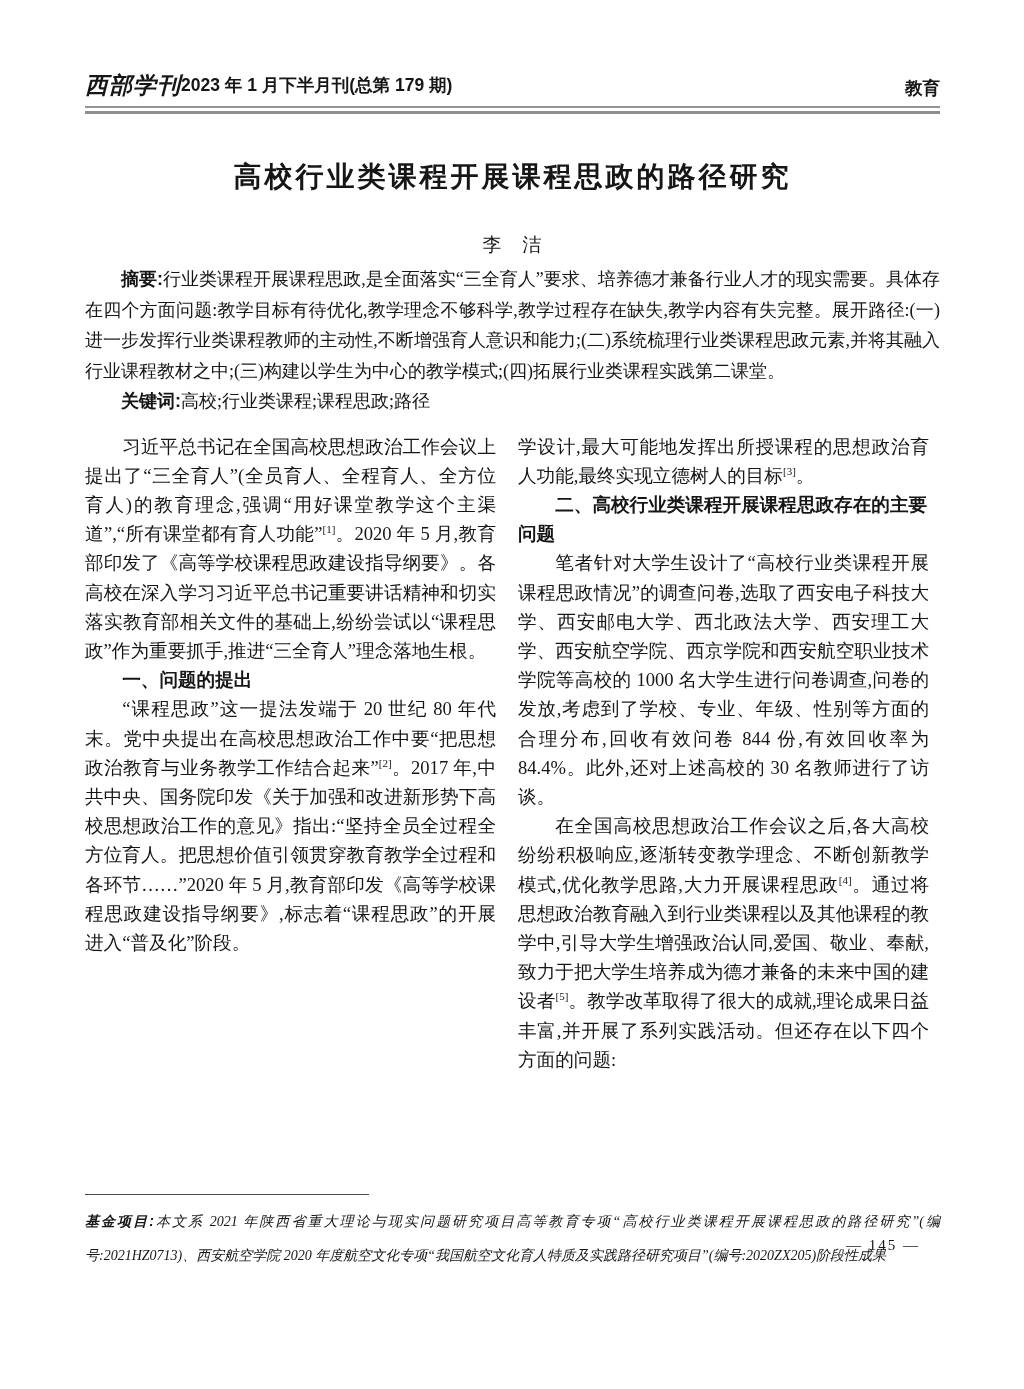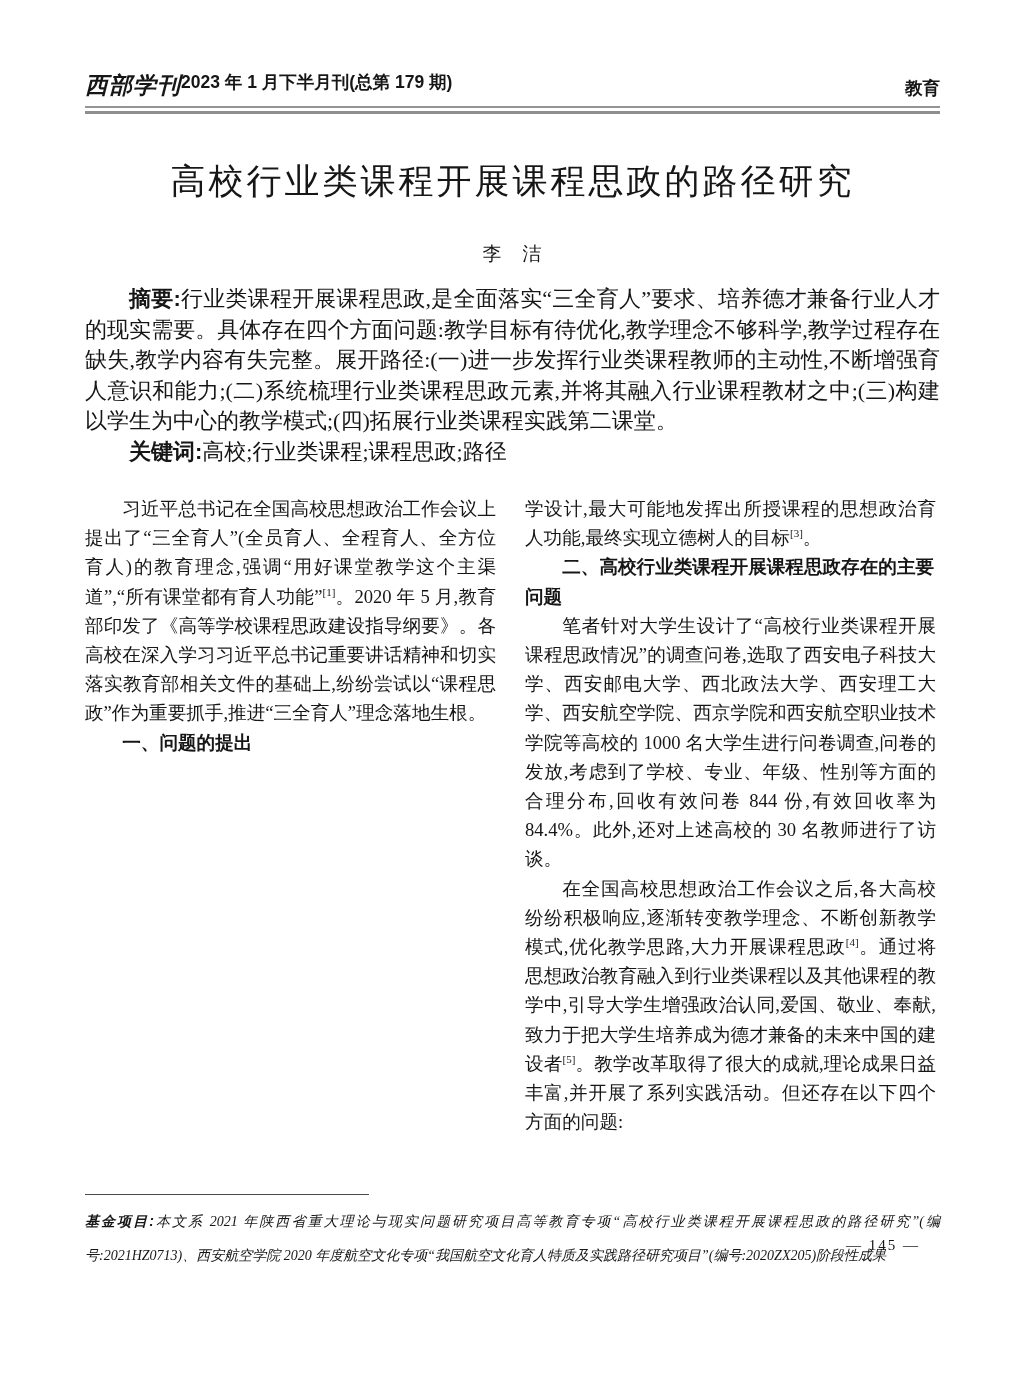--- a/index.html
+++ b/index.html
@@ -6,41 +6,41 @@
   html, body { background:#ffffff; }
   body {
     width:1024px; height:1389px; position:relative; overflow:hidden;
     font-family:"Liberation Serif","DejaVu Serif",serif;
     color:#161616;
   }
   .page { position:absolute; inset:0; padding:0 84px 0 85px; }
 
   
   .journal-header { display:flex; justify-content:space-between; align-items:flex-end; padding-top:70px; }
-  .header-left { display:flex; align-items:flex-start; }
+  .header-left { display:flex; align-items:center; }
   .journal-logo { font-size:23px; font-weight:700; font-style:italic; letter-spacing:1px; }
   .journal-issue { font-size:17.5px; font-weight:700; font-family:"Liberation Sans","DejaVu Sans",sans-serif; padding-bottom:1px; }
   .section-label { font-size:17.5px; font-weight:700; font-family:"Liberation Sans","DejaVu Sans",sans-serif; padding-bottom:1px; }
   .double-rule { margin-top:5px; height:8px; border-top:2px solid #949494; border-bottom:3px solid #8e8e8e; }
 
   
-  .article-title { margin-top:44px; text-align:center; font-size:35px; font-weight:400; letter-spacing:3px; }
+  .article-title { margin-top:44px; text-align:center; font-size:28px; font-weight:700; letter-spacing:3px; }
   .author-line { margin-top:36px; text-align:center; font-size:19px; letter-spacing:1px; }
 
   
-  .front { margin-top:17px; font-size:22px; line-height:30.5px; }
+  .front { margin-top:6px; font-size:18px; line-height:30.5px; }
   .front p { text-align:justify; }
   .abstract-par { text-indent:2em; }
   .kw-par, .meta-par { text-indent:2em; }
   .fm-label { font-weight:700; font-family:"Liberation Sans","DejaVu Sans",sans-serif; }
   .meta-pair { margin-right:52px; }
   .meta-pair:last-child { margin-right:0; }
 
   
-  .columns { display:flex; gap:29px; margin-top:27px; }
+  .columns { display:flex; gap:22px; margin-top:15px; }
   .col { width:411px; font-size:18.6px; line-height:29.2px; text-align:justify; }
   .col p { text-indent:2em; }
   .col p.continued { text-indent:0; }
   .col h3 {
     font-size:18.6px; line-height:29.2px; font-weight:700; text-indent:2em; text-align:left;
     font-family:"Liberation Sans","DejaVu Sans",sans-serif;
   }
   .sub-kai { letter-spacing:2.5px; }
   sup { font-size:11px; line-height:0; }
 
@@ -71,20 +71,21 @@
 
   <section class="front">
     <p class="abstract-par"><span class="fm-label">摘要:</span><span>行业类课程开展课程思政,是全面落实“三全育人”要求、培养德才兼备行业人才的现实需要。具体存在四个方面问题:教学目标有待优化,教学理念不够科学,教学过程存在缺失,教学内容有失完整。展开路径:(一)进一步发挥行业类课程教师的主动性,不断增强育人意识和能力;(二)系统梳理行业类课程思政元素,并将其融入行业课程教材之中;(三)构建以学生为中心的教学模式;(四)拓展行业类课程实践第二课堂。</span></p>
     <p class="kw-par"><span class="fm-label">关键词:</span><span>高校;行业类课程;课程思政;路径</span></p>
   </section>
 
   <main class="columns">
     <div class="col">
       <p>习近平总书记在全国高校思想政治工作会议上提出了“三全育人”(全员育人、全程育人、全方位育人)的教育理念,强调“用好课堂教学这个主渠道”,“所有课堂都有育人功能”<sup>[1]</sup>。2020 年 5 月,教育部印发了《高等学校课程思政建设指导纲要》。各高校在深入学习习近平总书记重要讲话精神和切实落实教育部相关文件的基础上,纷纷尝试以“课程思政”作为重要抓手,推进“三全育人”理念落地生根。</p>
       <h3>一、问题的提出</h3>
+      <p>“课程思政”这一提法发端于 20 世纪 80 年代末。党中央提出在高校思想政治工作中要“把思想政治教育与业务教学工作结合起来”<sup>[2]</sup>。2017 年,中共中央、国务院印发《关于加强和改进新形势下高校思想政治工作的意见》指出:“坚持全员全过程全方位育人。把思想价值引领贯穿教育教学全过程和各环节……”2020 年 5 月,教育部印发《高等学校课程思政建设指导纲要》,标志着“课程思政”的开展进入“普及化”阶段。</p>
     </div>
     <div class="col">
       <p class="continued">学设计,最大可能地发挥出所授课程的思想政治育人功能,最终实现立德树人的目标<sup>[3]</sup>。</p>
       <h3>二、高校行业类课程开展课程思政存在的主要问题</h3>
       <p>笔者针对大学生设计了“高校行业类课程开展课程思政情况”的调查问卷,选取了西安电子科技大学、西安邮电大学、西北政法大学、西安理工大学、西安航空学院、西京学院和西安航空职业技术学院等高校的 1000 名大学生进行问卷调查,问卷的发放,考虑到了学校、专业、年级、性别等方面的合理分布,回收有效问卷 844 份,有效回收率为 84.4%。此外,还对上述高校的 30 名教师进行了访谈。</p>
       <p>在全国高校思想政治工作会议之后,各大高校纷纷积极响应,逐渐转变教学理念、不断创新教学模式,优化教学思路,大力开展课程思政<sup>[4]</sup>。通过将思想政治教育融入到行业类课程以及其他课程的教学中,引导大学生增强政治认同,爱国、敬业、奉献,致力于把大学生培养成为德才兼备的未来中国的建设者<sup>[5]</sup>。教学改革取得了很大的成就,理论成果日益丰富,并开展了系列实践活动。但还存在以下四个方面的问题:</p>
     </div>
   </main>
 
 </div>

